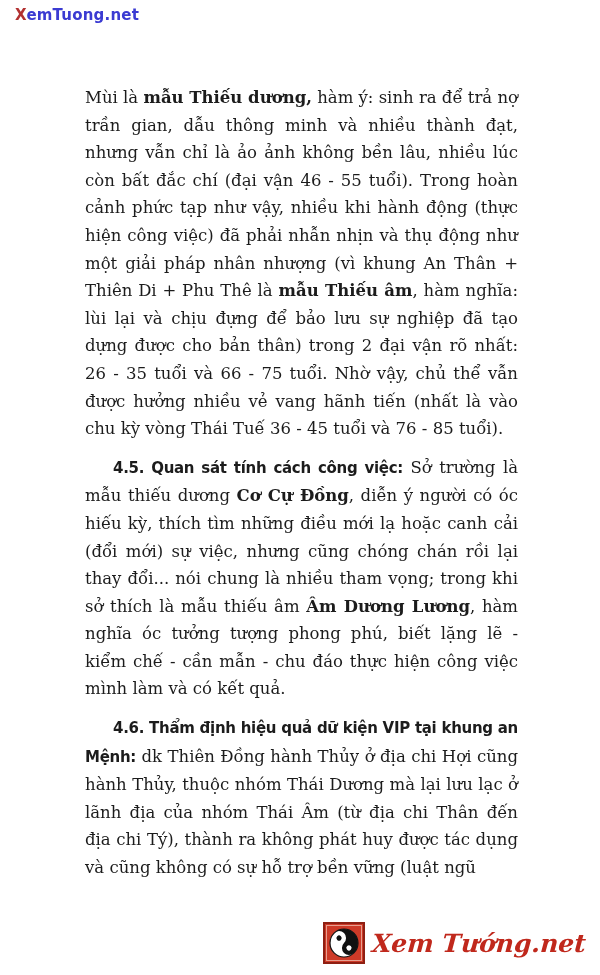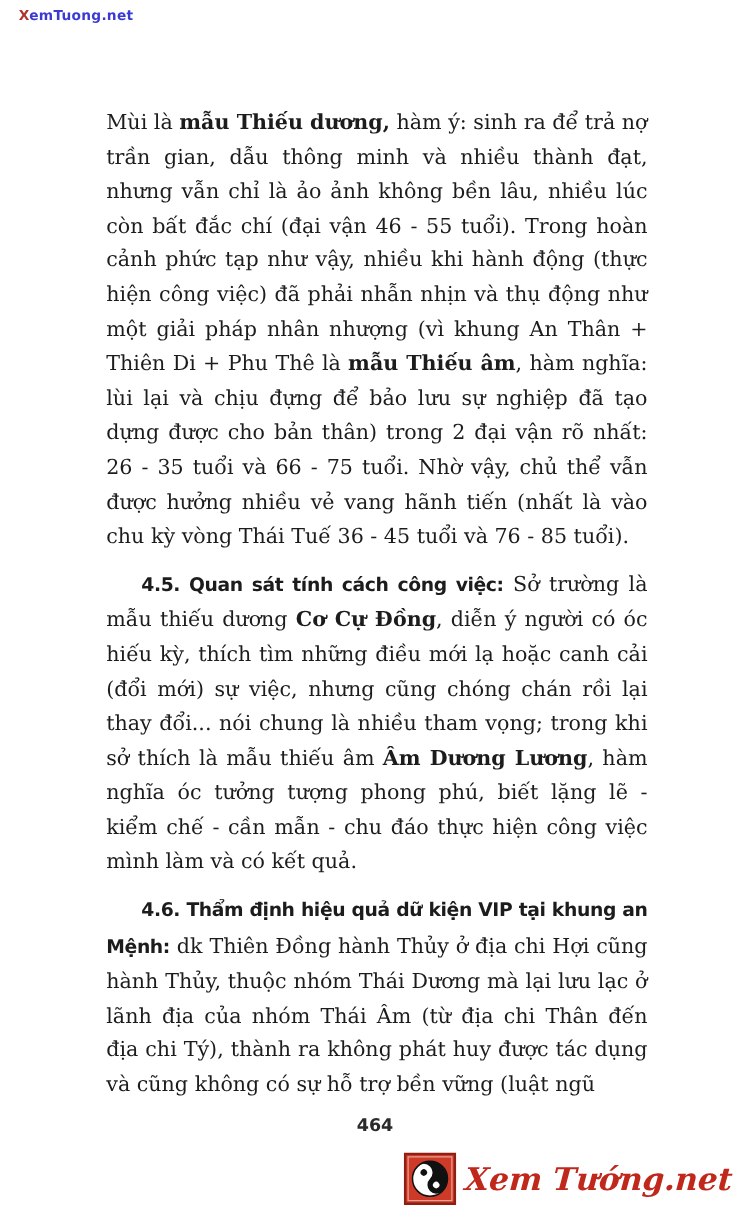--- a/index.html
+++ b/index.html
@@ -11,21 +11,21 @@
     overflow: hidden;
   }
 
   
   .watermark {
     position: absolute;
     left: 15px;
     top: 6px;
     font-family: "DejaVu Sans", "Liberation Sans", sans-serif;
     font-weight: bold;
-    font-size: 11px;
+    font-size: 15px;
     letter-spacing: 0.2px;
   }
   .wm-red  { color: #b23131; }
   .wm-blue { color: #3b3bd2; }
 
   
   .text-column {
     position: absolute;
     left: 85px;
     top: 84px;
@@ -84,21 +84,20 @@
 <div class="page">
 
   <div class="watermark"><span class="wm-red">X</span><span class="wm-blue">emTuong.net</span></div>
 
   <div class="text-column">
       <p class="para"><span>Mùi là </span><span class="b">mẫu Thiếu dương,</span><span> hàm ý: sinh ra để trả nợ trần gian, dẫu thông minh và nhiều thành đạt, nhưng vẫn chỉ là ảo ảnh không bền lâu, nhiều lúc còn bất đắc chí (đại vận 46 - 55 tuổi). Trong hoàn cảnh phức tạp như vậy, nhiều khi hành động (thực hiện công việc) đã phải nhẫn nhịn và thụ động như một giải pháp nhân nhượng (vì khung An Thân + Thiên Di + Phu Thê là </span><span class="b">mẫu Thiếu âm</span><span>, hàm nghĩa: lùi lại và chịu đựng để bảo lưu sự nghiệp đã tạo dựng được cho bản thân) trong 2 đại vận rõ nhất: 26 - 35 tuổi và 66 - 75 tuổi. Nhờ vậy, chủ thể vẫn được hưởng nhiều vẻ vang hãnh tiến (nhất là vào chu kỳ vòng Thái Tuế 36 - 45 tuổi và 76 - 85 tuổi).</span></p>
       <p class="para indent"><span class="h">4.5. Quan sát tính cách công việc:</span><span> Sở trường là mẫu thiếu dương </span><span class="b">Cơ Cự Đồng</span><span>, diễn ý người có óc hiếu kỳ, thích tìm những điều mới lạ hoặc canh cải (đổi mới) sự việc, nhưng cũng chóng chán rồi lại thay đổi... nói chung là nhiều tham vọng; trong khi sở thích là mẫu thiếu âm </span><span class="b">Âm Dương Lương</span><span>, hàm nghĩa óc tưởng tượng phong phú, biết lặng lẽ - kiểm chế - cần mẫn - chu đáo thực hiện công việc mình làm và có kết quả.</span></p>
       <p class="para indent"><span class="h">4.6. Thẩm định hiệu quả dữ kiện VIP tại khung an Mệnh:</span><span> dk Thiên Đồng hành Thủy ở địa chi Hợi cũng hành Thủy, thuộc nhóm Thái Dương mà lại lưu lạc ở lãnh địa của nhóm Thái Âm (từ địa chi Thân đến địa chi Tý), thành ra không phát huy được tác dụng và cũng không có sự hỗ trợ bền vững (luật ngũ</span></p>
     </div>
 
-  <div class="page-number">464</div>
 
   <div class="footer-logo">
     <svg width="42" height="42" viewBox="0 0 42 42">
       <rect x="1" y="1" width="40" height="40" fill="#cd3a28" stroke="#8f1f12" stroke-width="2"></rect>
       <rect x="3.5" y="3.5" width="35" height="35" fill="none" stroke="#e8a090" stroke-width="1"></rect>
       <g transform="rotate(-45 21 21)">
         <circle cx="21" cy="21" r="14" fill="#ffffff" stroke="#111111" stroke-width="1.2"></circle>
         <path d="M21 7 a14 14 0 0 1 0 28 a7 7 0 0 1 0 -14 a7 7 0 0 0 0 -14 z" fill="#111111"></path>
         <circle cx="21" cy="14" r="2.6" fill="#111111"></circle>
         <circle cx="21" cy="28" r="2.6" fill="#ffffff"></circle>

